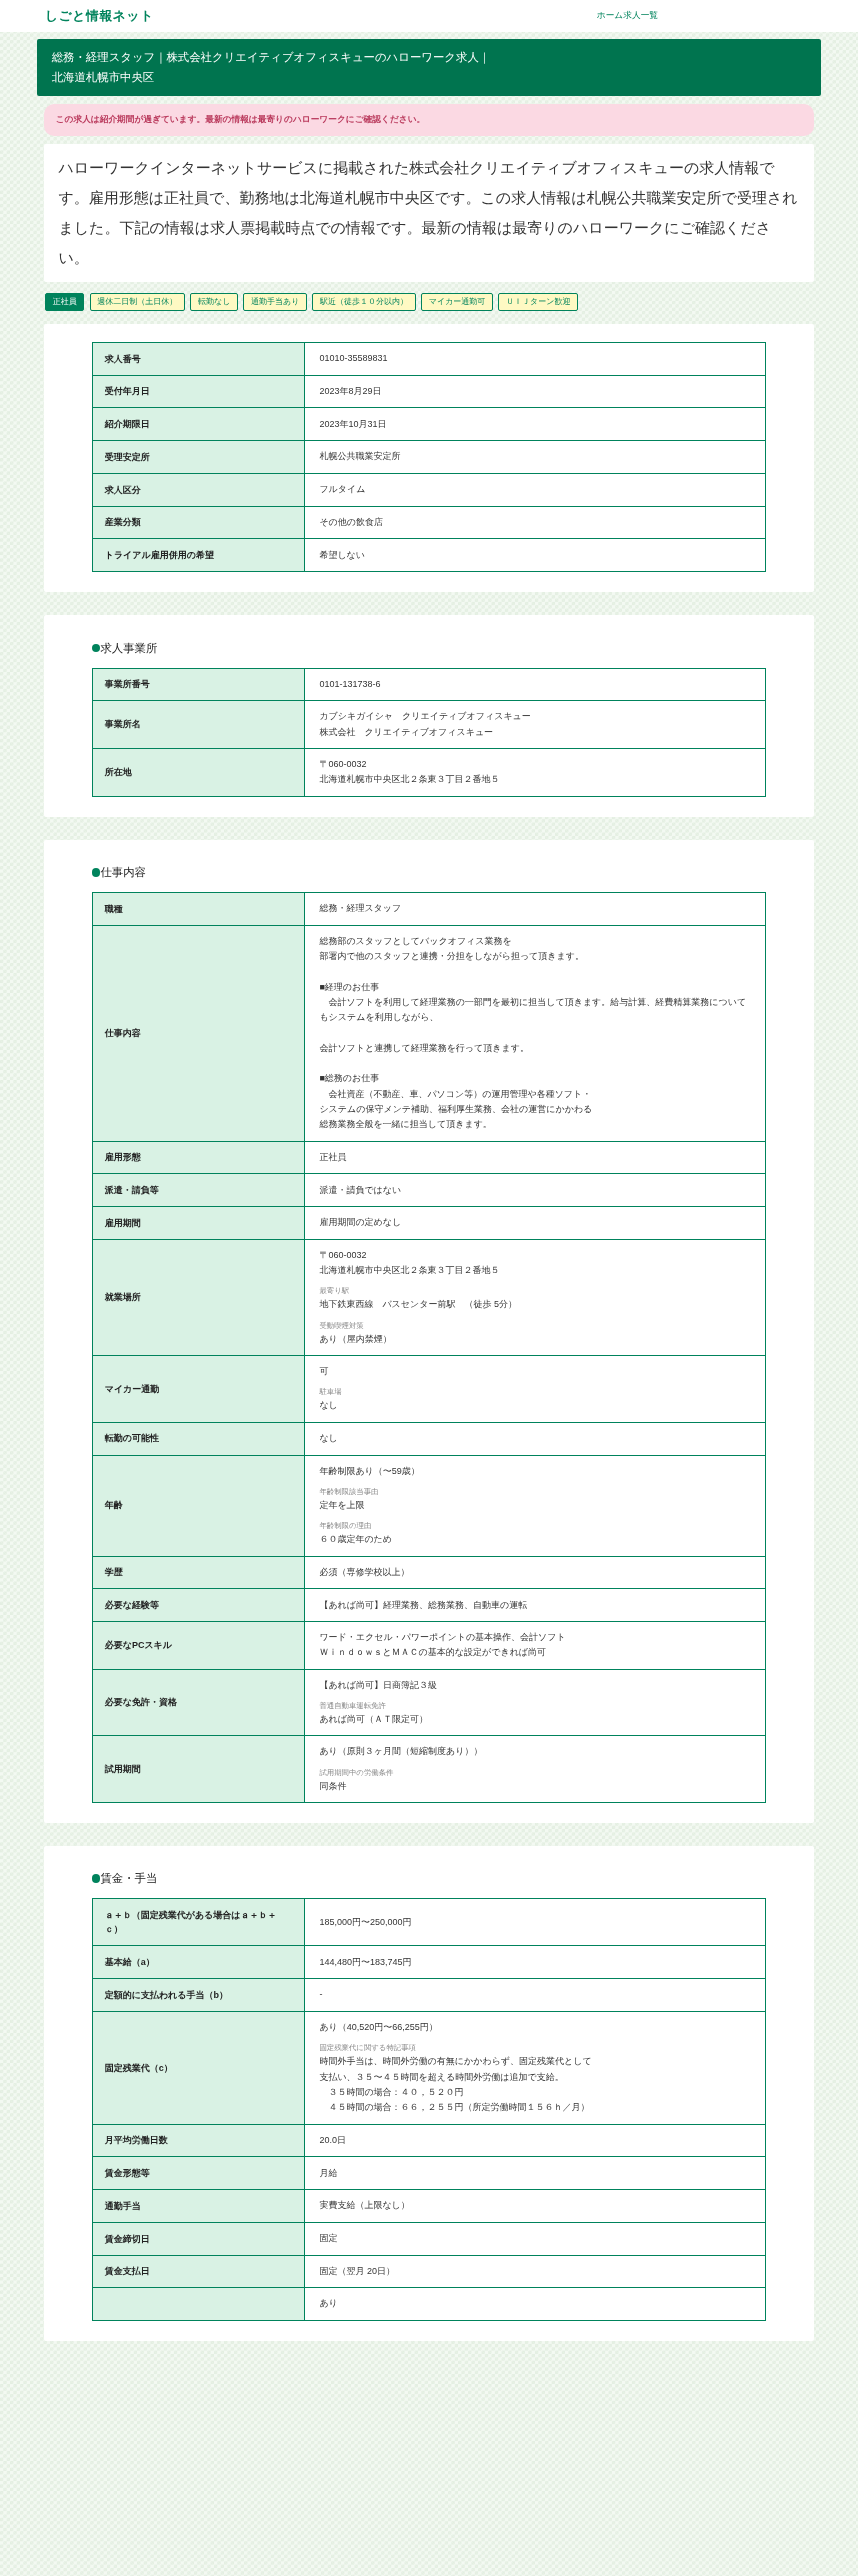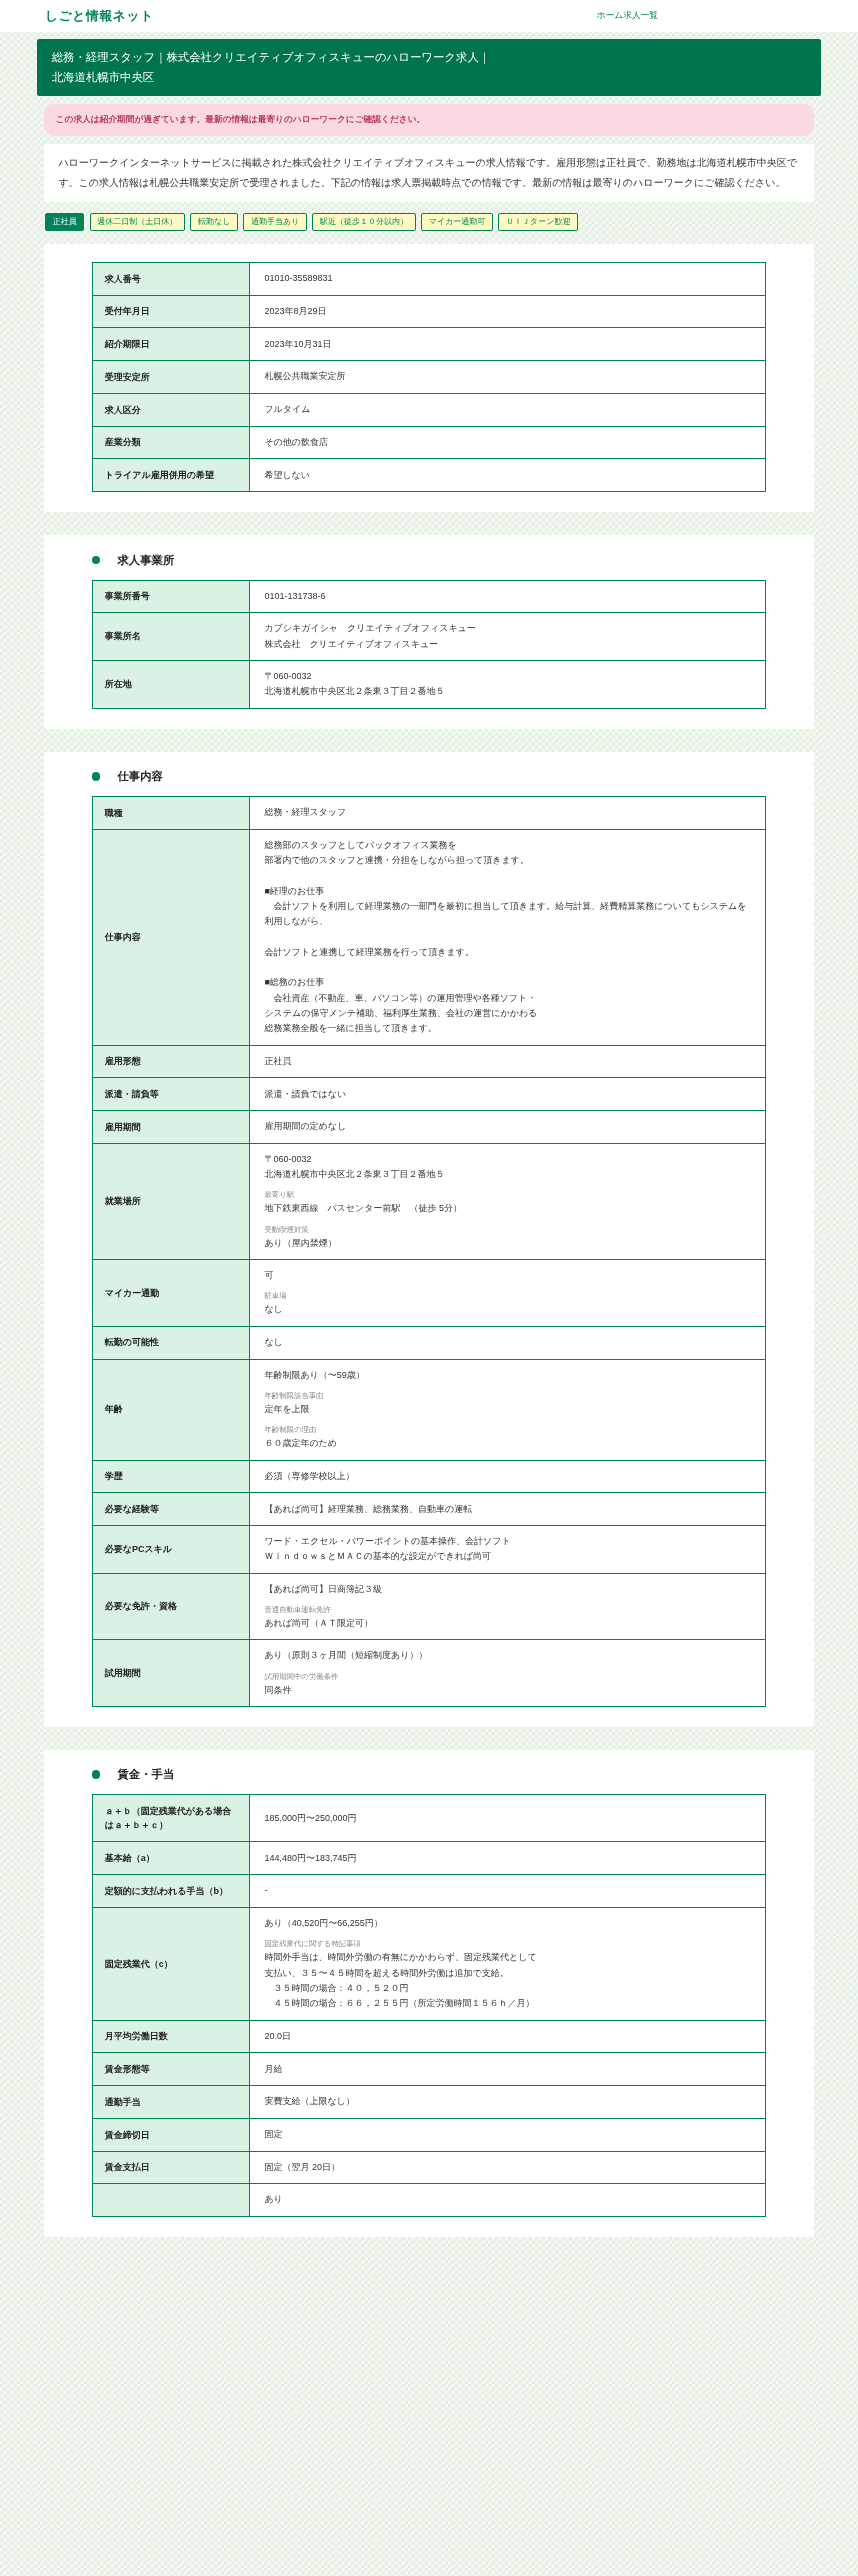--- a/index.html
+++ b/index.html
@@ -34,42 +34,42 @@
     white-space: pre-line;
   }
   .inner { margin: 8px 6.7px 0; padding-bottom: 2.7px; }
 
   .alert {
     background: #FBD9E3; color: #BA3A5D; font-size: 8.7px; font-weight: 600;
     padding: 9.4px 12px; border-radius: 10px; margin-bottom: 8px; line-height: 1.5;
   }
   .intro {
     background: #ffffff; border-radius: 2px; padding: 9.4px 14.7px;
-    font-size: 10px; line-height: 2.0; margin-bottom: 10.7px;
+    font-size: 15px; line-height: 2.0; margin-bottom: 10.7px;
   }
 
   .tags { display: flex; flex-wrap: wrap; gap: 5.3px; margin: 0 0 13.4px 1.3px; align-items: center; }
   .tag {
     display: inline-block; font-size: 8px; line-height: 1;
     padding: 4px 6.7px; border: 0.7px solid #00835C; color: #00835C;
     background: #fef9c3; border-radius: 2px; white-space: nowrap;
   }
   .tag-primary { background: #00835C; color: #ffffff; }
 
   .card { background: #ffffff; border-radius: 2px; padding: 17.4px 48px 20px; margin-bottom: 23px; }
   .section-title {
-    display: flex; align-items: center; gap: 17px;
-    font-size: 11.4px; font-weight: bold; color: #222; margin: 0 0 12px;
+    display: flex; align-items: center; gap: 0;
+    font-size: 11.4px; font-weight: normal; color: #222; margin: 8px 0 12px;
   }
   .dot { width: 8.7px; height: 8.7px; background: #00835C; border-radius: 50%; flex: 0 0 auto; }
 
   .info-table { width: 100%; border-collapse: collapse; }
   .info-table th, .info-table td { border: 0.7px solid #00835C; font-size: 9px; }
   .info-table th {
-    width: 157px; background: #D9F2E4; text-align: left; font-weight: bold;
+    width: 212px; background: #D9F2E4; text-align: left; font-weight: bold;
     padding: 8.7px 12px; line-height: 1.6; color: #222; vertical-align: middle;
   }
   .info-table td {
     padding: 8px 14.7px; line-height: 1.7; color: #333;
     vertical-align: middle; white-space: pre-line;
   }
   td.sub { white-space: normal; }
   .sub .val, .sub .extra-body { white-space: pre-line; }
   .extra-head { font-size: 7.4px; color: #888; margin-top: 8px; line-height: 1.4; }
   .extra-body { margin-top: 0.7px; line-height: 1.7; }

